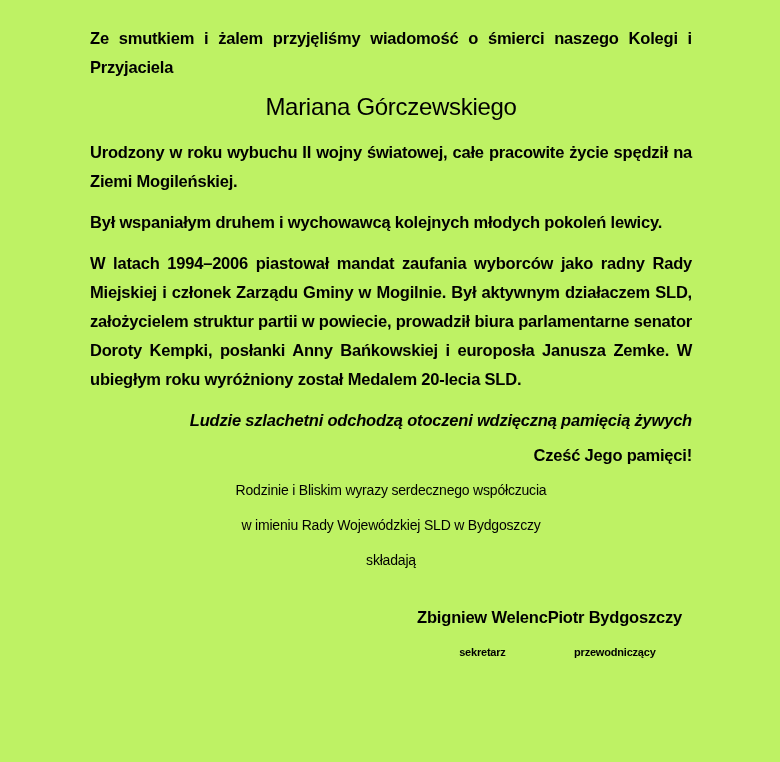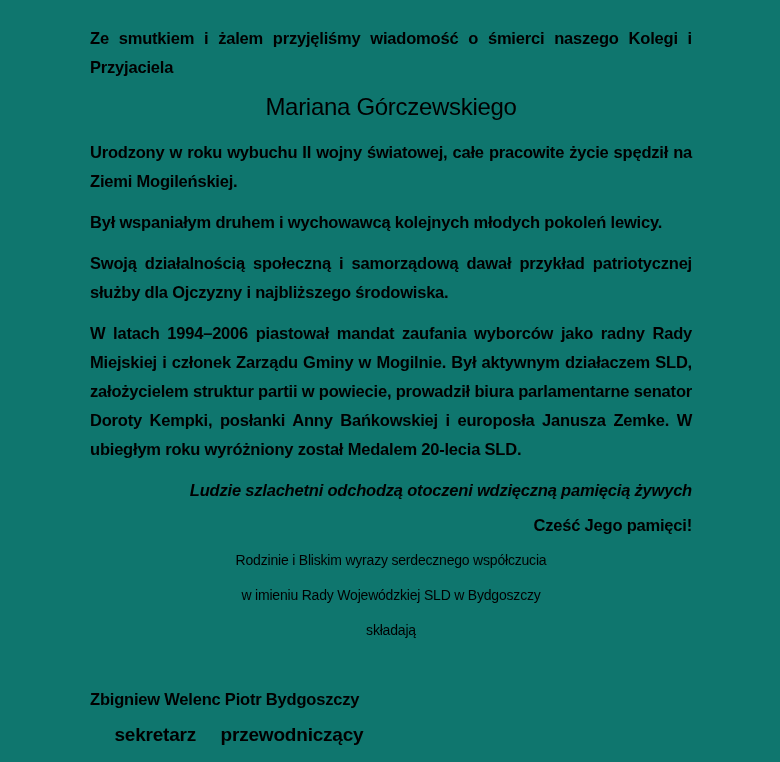--- a/index.html
+++ b/index.html
@@ -12,21 +12,21 @@
     height: 762px;
     font-family: "Liberation Sans", sans-serif;
     color: #000000;
     overflow: hidden;
   }
   .page {
     box-sizing: border-box;
     width: 780px;
     height: 762px;
     padding: 24px 88px 0 90px;
-    background: #0f766e;
+    background: #bef264;
   }
   .para {
     font-size: 16.5px;
     font-weight: bold;
     line-height: 29px;
     letter-spacing: -0.2px;
     text-align: justify;
     margin: 0 0 12px 0;
   }
   .para.intro {
@@ -60,59 +60,58 @@
   .centered-line {
     font-size: 14px;
     font-weight: normal;
     text-align: center;
     letter-spacing: -0.2px;
     line-height: 29px;
     margin: 0 0 6px 0;
   }
   .signatures {
     display: flex;
-    justify-content: flex-start;
-    margin-top: 40px;
+    justify-content: flex-end;
+    margin-top: 28px;
     padding-right: 10px;
   }
   .sig-col {
     display: flex;
     flex-direction: column;
     align-items: center;
   }
   .sig-name {
     font-size: 16.5px;
     font-weight: bold;
     letter-spacing: -0.2px;
     line-height: 29px;
     white-space: nowrap;
   }
   .sig-role {
-    font-size: 19px;
+    font-size: 11px;
     font-weight: bold;
     letter-spacing: -0.2px;
     line-height: 29px;
     margin-top: 6px;
     white-space: nowrap;
   }
 </style>
 </head>
 <body>
 
 <div class="page">
 
   <p class="para intro">Ze smutkiem i żalem przyjęliśmy wiadomość o śmierci naszego Kolegi i Przyjaciela</p>
 
   <h1 class="deceased-title">Mariana Górczewskiego</h1>
 
   <p class="para">Urodzony w roku wybuchu II wojny światowej, całe pracowite życie spędził na Ziemi Mogileńskiej.</p>
 
   <p class="para">Był wspaniałym druhem i wychowawcą kolejnych młodych pokoleń lewicy.</p>
 
-  <p class="para">Swoją działalnością społeczną i samorządową dawał przykład patriotycznej służby dla Ojczyzny i najbliższego środowiska.</p>
 
   <p class="para">W latach 1994–2006 piastował mandat zaufania wyborców jako radny Rady Miejskiej i członek Zarządu Gminy w Mogilnie. Był aktywnym działaczem SLD, założycielem struktur partii w powiecie, prowadził biura parlamentarne senator Doroty Kempki, posłanki Anny Bańkowskiej i europosła Janusza Zemke. W ubiegłym roku wyróżniony został Medalem 20-lecia SLD.</p>
 
   <p class="epitaph">Ludzie szlachetni odchodzą otoczeni wdzięczną pamięcią żywych</p>
 
   <p class="tribute">Cześć Jego pamięci!</p>
 
   <p class="centered-line">Rodzinie i Bliskim wyrazy serdecznego współczucia</p>
 
   <p class="centered-line">w imieniu Rady Wojewódzkiej SLD w Bydgoszczy</p>

